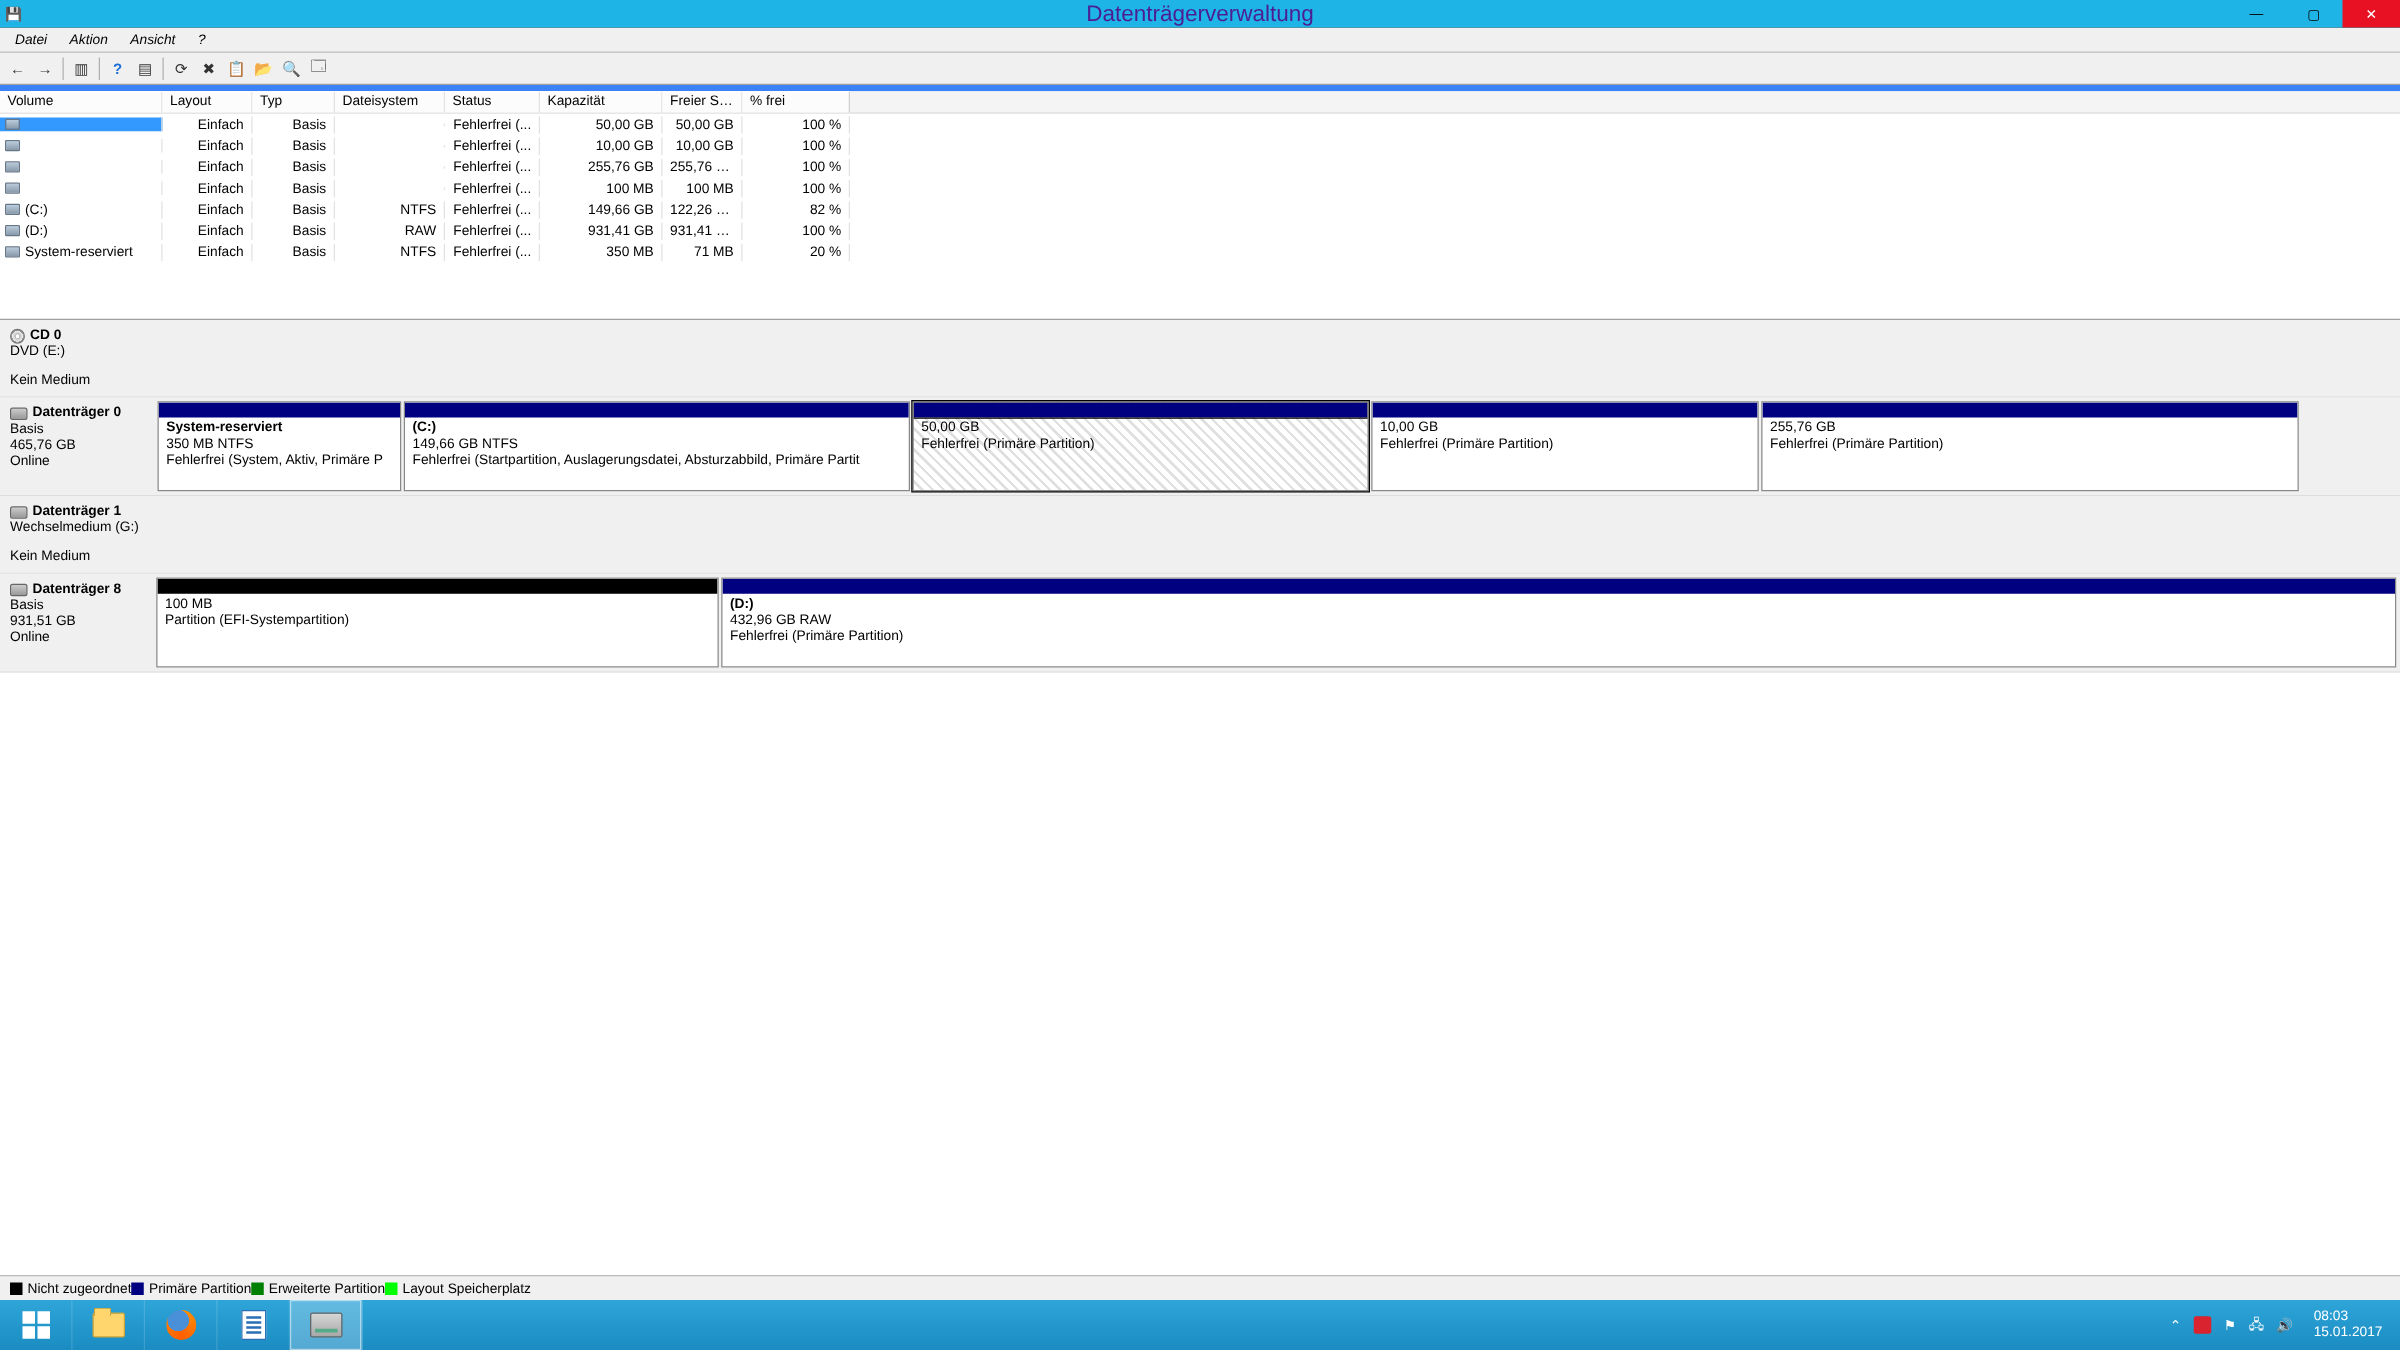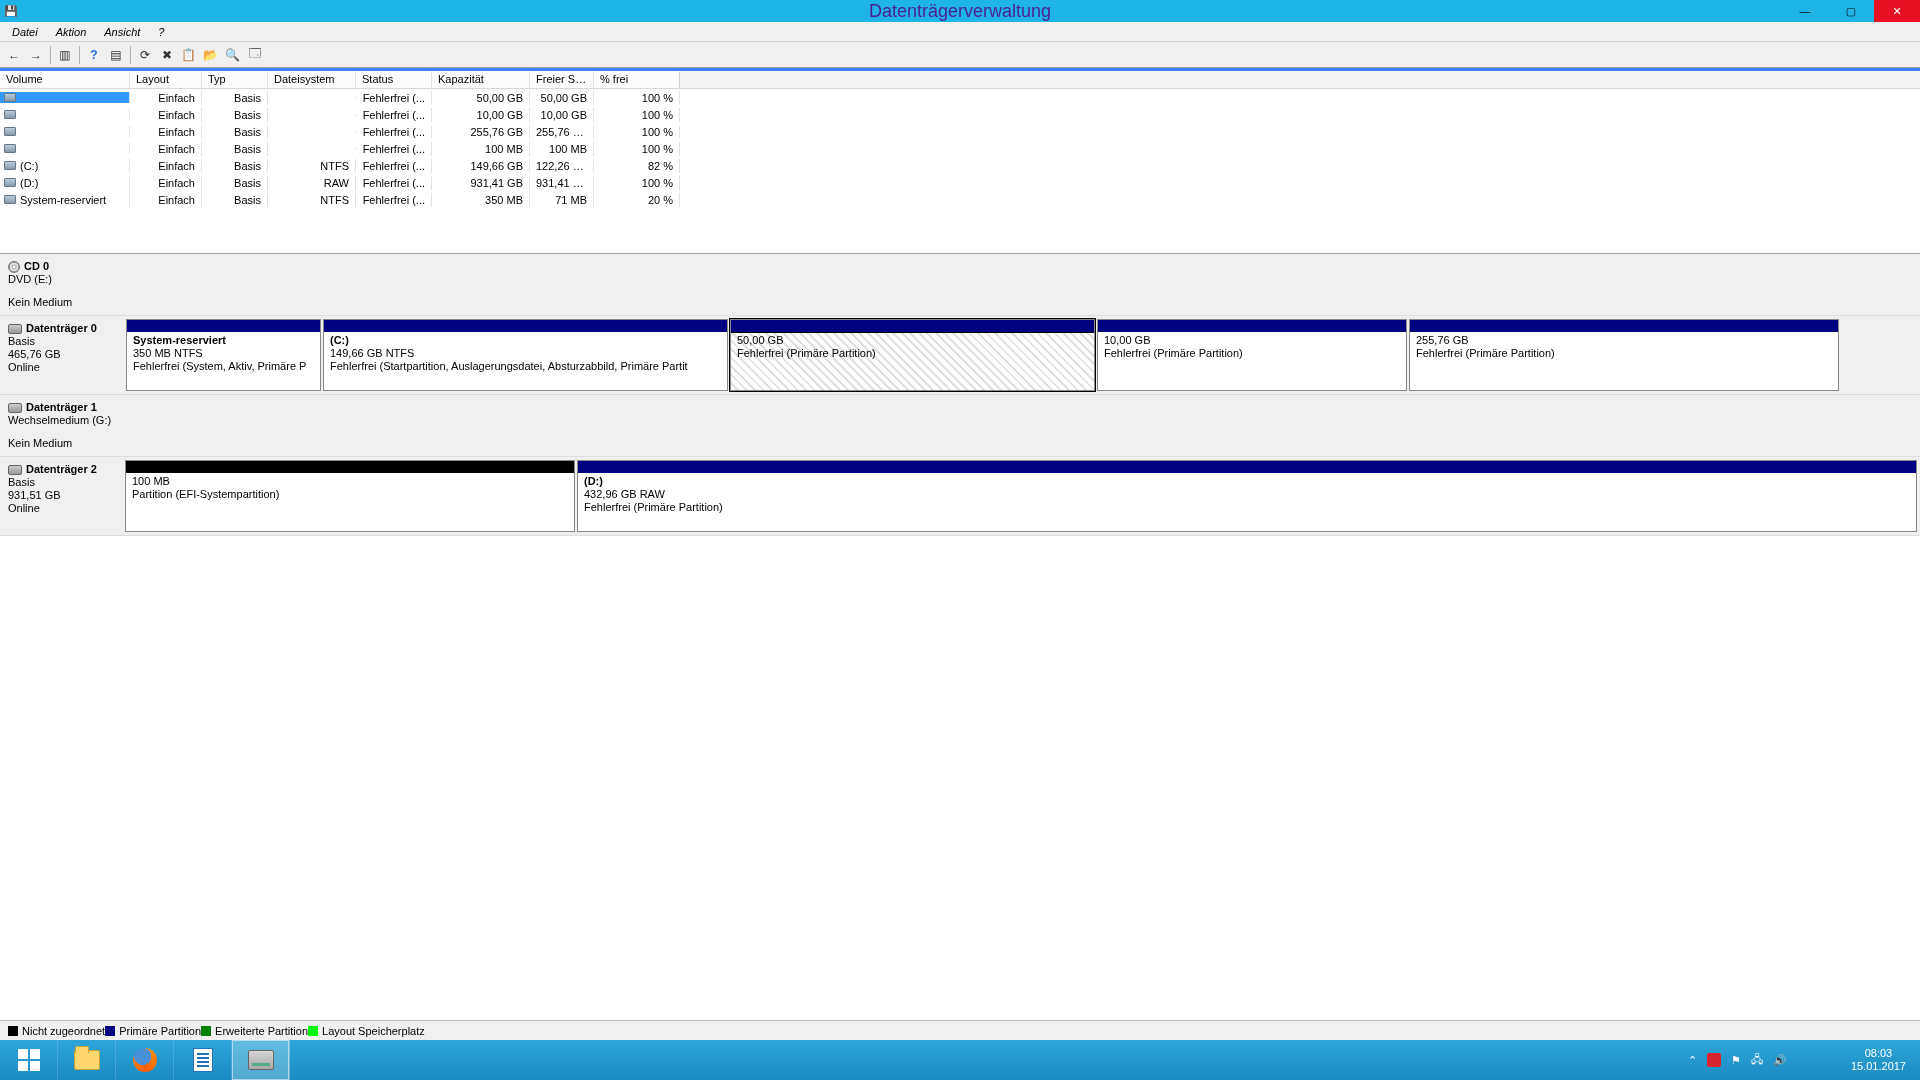--- a/index.html
+++ b/index.html
@@ -16,21 +16,21 @@
 
 .menubar { height:20px; background:#f0f0f0; display:flex; align-items:center; padding:0 4px; border-bottom:1px solid #d0d0d0; gap:2px;}
 .menubar span { padding:2px 8px;font-style:italic; }
 
 
 .toolbar { height:26px; background:#f0f0f0; display:flex; align-items:center; padding:0 4px; gap:2px; border-bottom:1px solid #a0a0a0;}
 .toolbar .tbtn { width:20px; height:20px; display:flex;align-items:center;justify-content:center;color:#333; border:1px solid transparent; font-size:12px;}
 .toolbar .sep { width:1px; height:18px; background:#b0b0b0; margin:0 2px; }
 
 
-.main { background:#fff; height: calc(1080px - 22px - 20px - 26px - 20px - 40px); overflow:hidden; border-top:3px solid #3b82f6; }
+.main { background:#fff; height: calc(1080px - 22px - 20px - 26px - 20px - 40px); overflow:hidden; border-top:5px solid #3b82f6; }
 
 
 .vol-header { display:flex; height:18px; background:#f4f4f4; border-bottom:1px solid #d8d8d8; }
 .vol-header .col, .vol-row .col { padding:1px 6px; border-right:1px solid #e2e2e2; overflow:hidden; white-space:nowrap; text-overflow:ellipsis; }
 .vol-header .col { font-weight:400; color:#000; background:#fcfcfc; border-top:1px solid #fff; }
 .vol-header .col:last-child { border-right:1px solid #d0d0d0; }
 .vol-row { display:flex; height:17px; align-items:center; }
 .vol-row.selected .col:first-child { background:#3399ff; color:#fff; }
 .vol-row .col:first-child { padding-left:4px; display:flex; align-items:center; gap:4px;}
 .vol-icon { width:12px; height:9px; background:linear-gradient(#bcd, #89a); border:1px solid #678; border-radius:1px; flex:none;}
@@ -61,21 +61,21 @@
 
 .legend { height:20px; background:#f0f0f0; border-top:1px solid #bbb; display:flex; align-items:center; padding:0 8px;}
 .legend .sw { width:10px; height:10px; display:inline-block; margin-right:4px; vertical-align:middle;}
 .legend .item{ display:flex; align-items:center; }
 
 
 .taskbar { height:40px; background: linear-gradient(#2ea5d8,#1a8cc2); display:flex; align-items:center; }
 .taskbar .tbitem { width:58px; height:40px; display:flex; align-items:center; justify-content:center; border-right:1px solid rgba(255,255,255,0.15);}
 .taskbar .tbitem.active { background:rgba(255,255,255,0.25); box-shadow: inset 0 0 0 1px rgba(255,255,255,0.5);}
 .taskbar .tray { margin-left:auto; display:flex; align-items:center; gap:10px; padding:0 8px; color:#fff; font-size:11px;}
-.taskbar .clock { text-align:center; line-height:13px; padding:0 6px;margin-left:48px;}
+.taskbar .clock { text-align:left; line-height:13px; padding:0 6px;}
 .tray-icn{width:14px;height:14px;display:inline-block;}
 
 
 .ico-start{width:22px;height:22px;display:grid;grid-template:1fr 1fr/1fr 1fr; gap:2px;}
 .ico-start div{background:#fff;}
 .ico-folder{width:26px;height:20px;background:#ffd66e;border:1px solid #caa53c;border-radius:2px;position:relative}
 .ico-folder:before{content:"";position:absolute;top:-5px;left:0;width:12px;height:6px;background:#ffd66e;border:1px solid #caa53c;border-bottom:none;border-radius:2px 2px 0 0}
 .ico-firefox{width:24px;height:24px;border-radius:50%;background:radial-gradient(circle at 40% 35%, #4a90d9 0 40%, transparent 41%), conic-gradient(#ff9500,#ff5e00,#ff9500); }
 .ico-doc{width:20px;height:24px;background:#fff;border:1px solid #2a6fb5;position:relative}
 .ico-doc:before{content:"";position:absolute;top:4px;left:3px;right:3px;height:2px;background:#2a6fb5;box-shadow:0 4px 0 #2a6fb5,0 8px 0 #2a6fb5,0 12px 0 #2a6fb5}
@@ -306,21 +306,21 @@
       </div>
       <div class="disk-parts">
           <div class="empty"></div>
         </div>
     </div>
 
     <div class="disk-row med">
       <div class="disk-info">
         <div class="dname">
             <span class="disk-icon"></span>
-            <span>Datenträger 2</span>
+            <span>Datenträger 8</span>
           </div>
         <div>Basis</div>
         <div>931,51 GB</div>
         <div>Online</div>
       </div>
       <div class="disk-parts" id="d2-parts">
           <div class="part efi" style="width: 450px;">
             <div class="stripe"></div>
             <div class="plabel">
               <div>100 MB</div>

